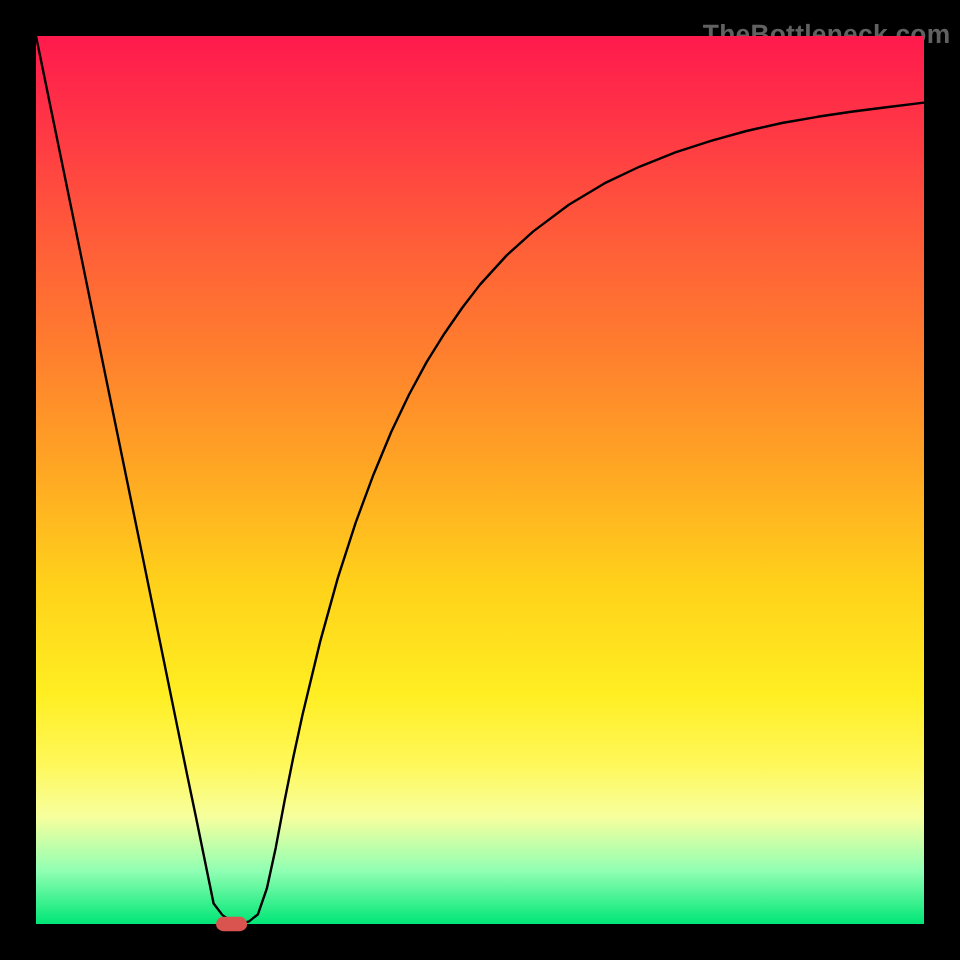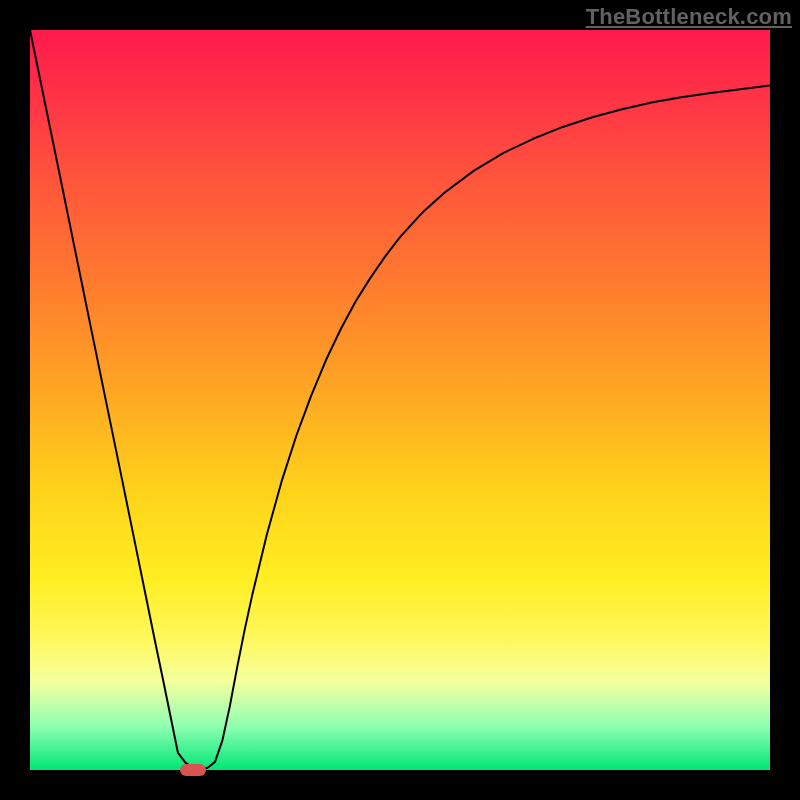--- a/index.html
+++ b/index.html
@@ -48,27 +48,26 @@
   }
   .marker {
     position: absolute;
     width: 26px;
     height: 12px;
     border-radius: 6px;
     transform: translate(-50%, -50%);
   }
   .watermark {
     position: absolute;
-    top: 4px;
+    top: 16px;
     right: 8px;
     font-size: 22px;
     font-weight: 600;
     color: #616161;
     letter-spacing: 0.2px;
-    text-decoration: underline;
   }
 </style>
 </head>
 <body>
 
 <div class="frame">
 
   <div class="watermark">TheBottleneck.com</div>
 
   <div class="plot-area">

